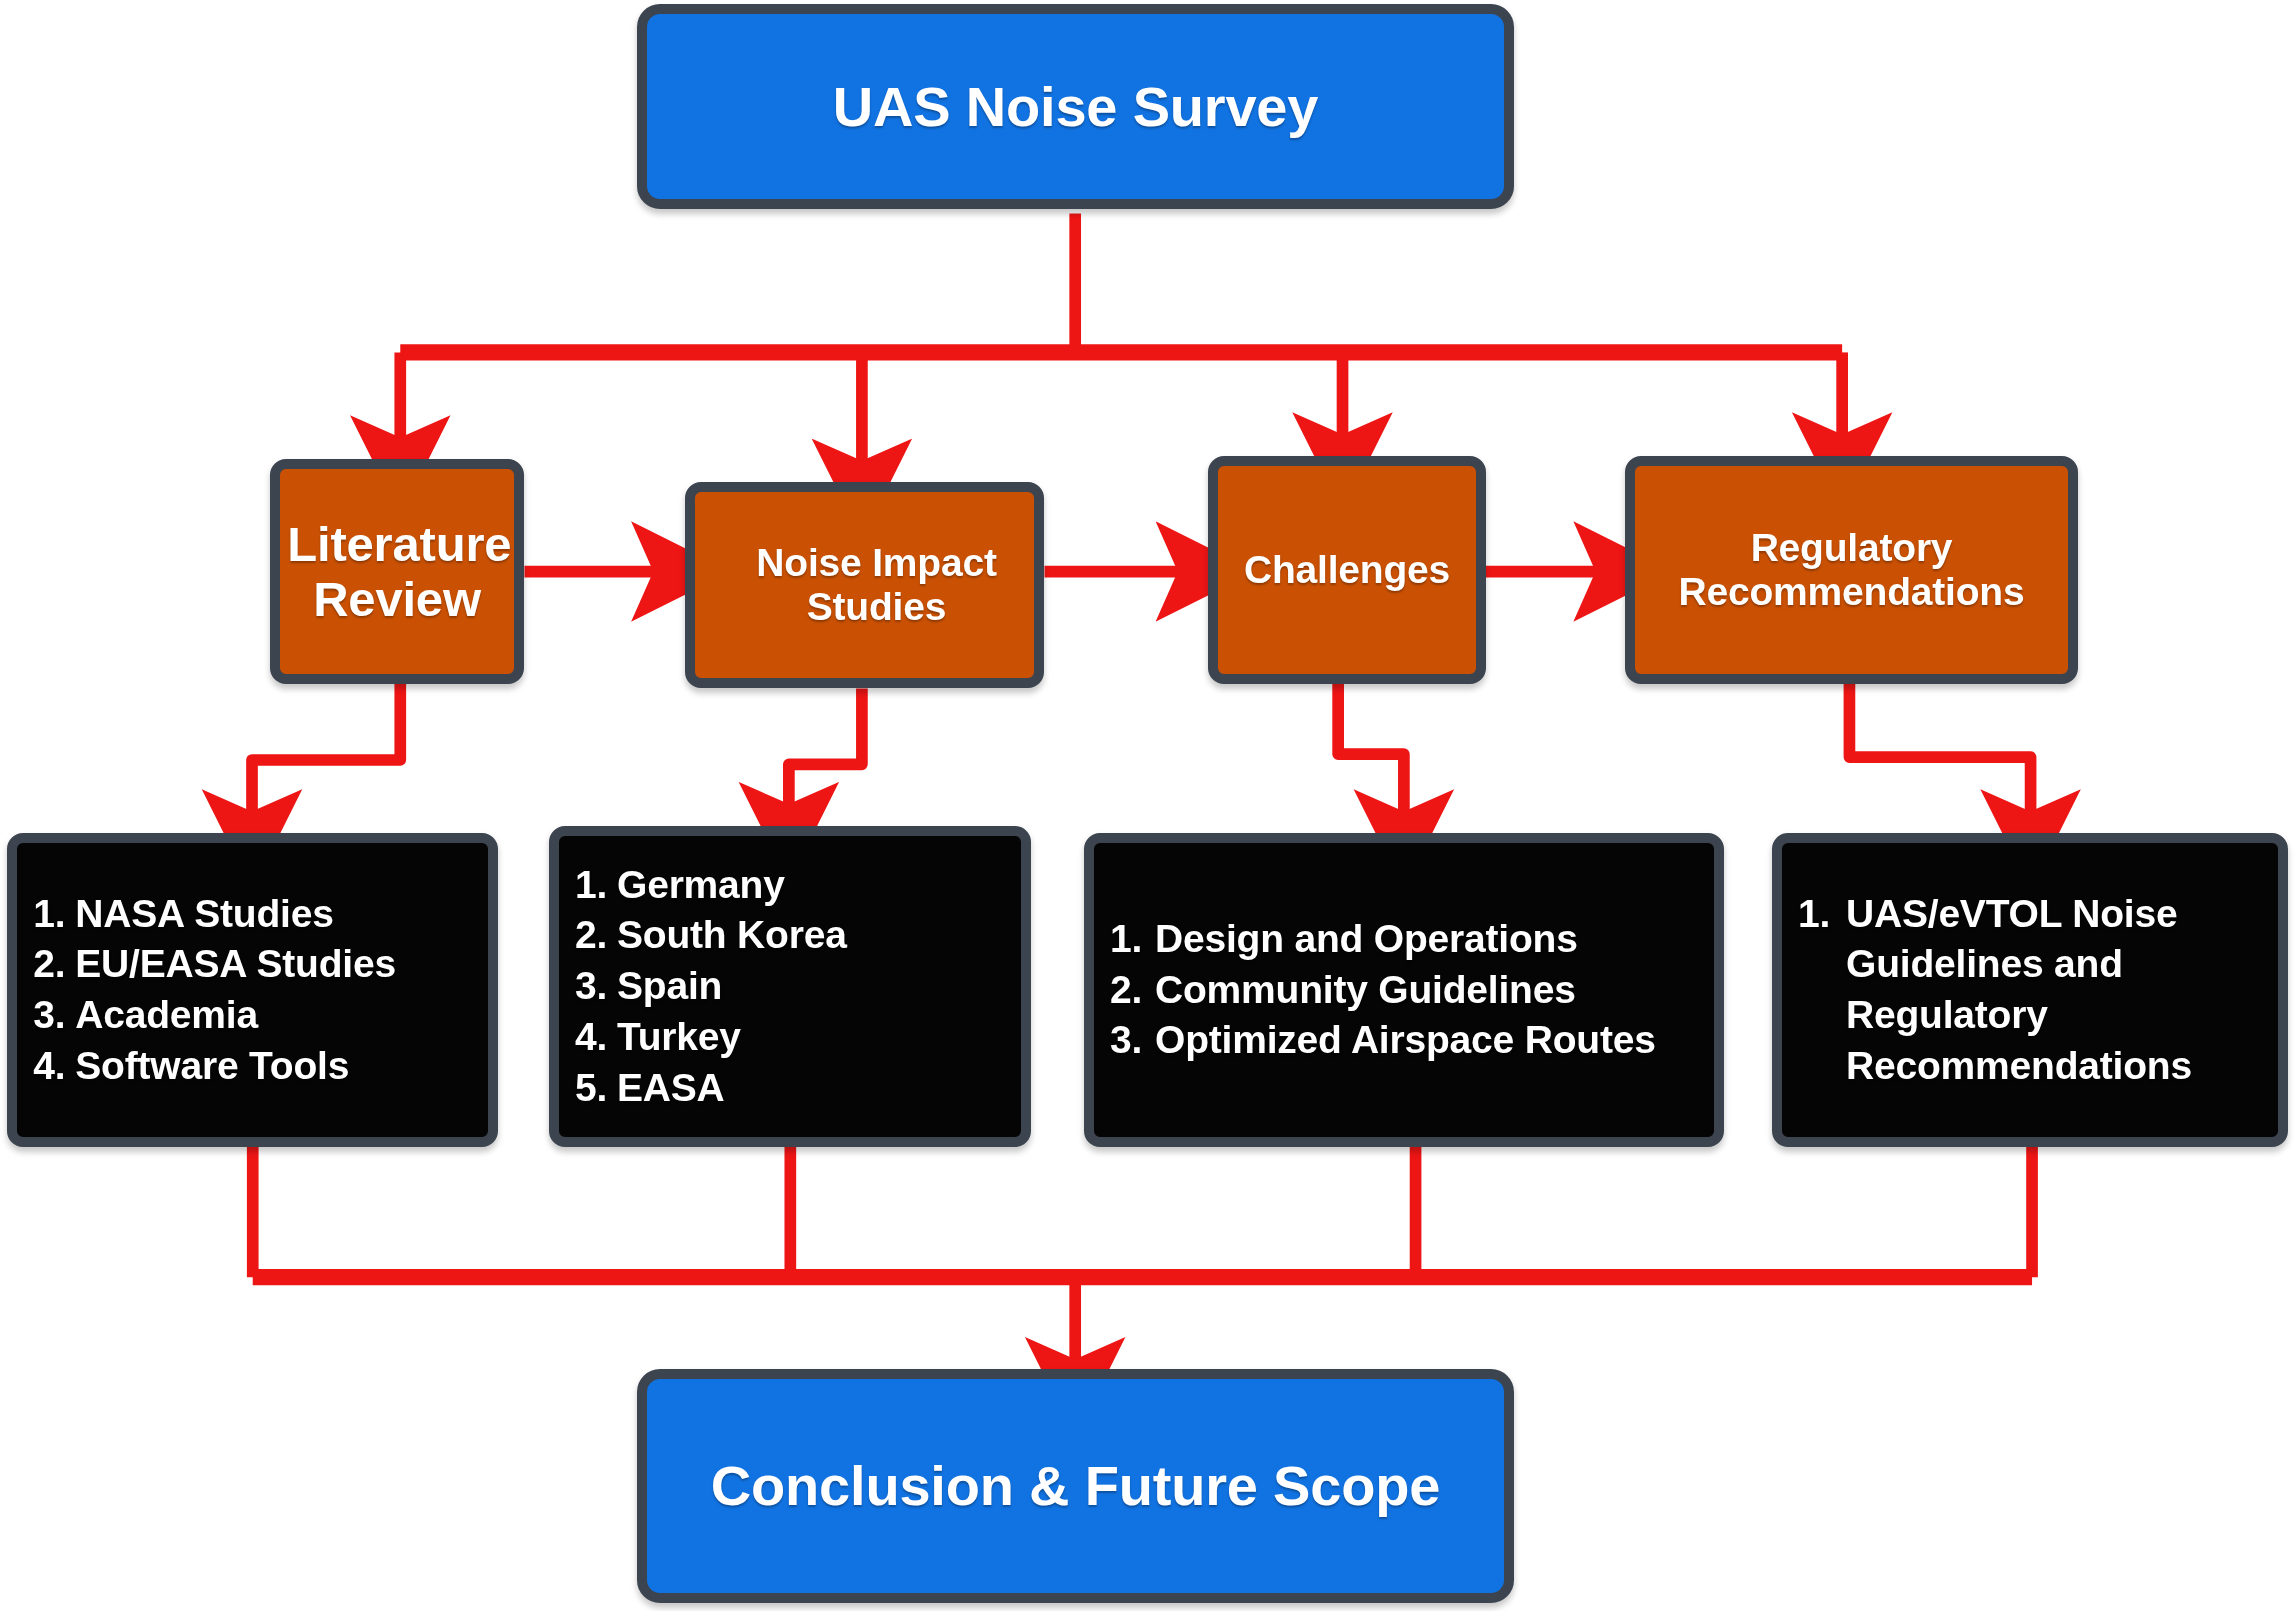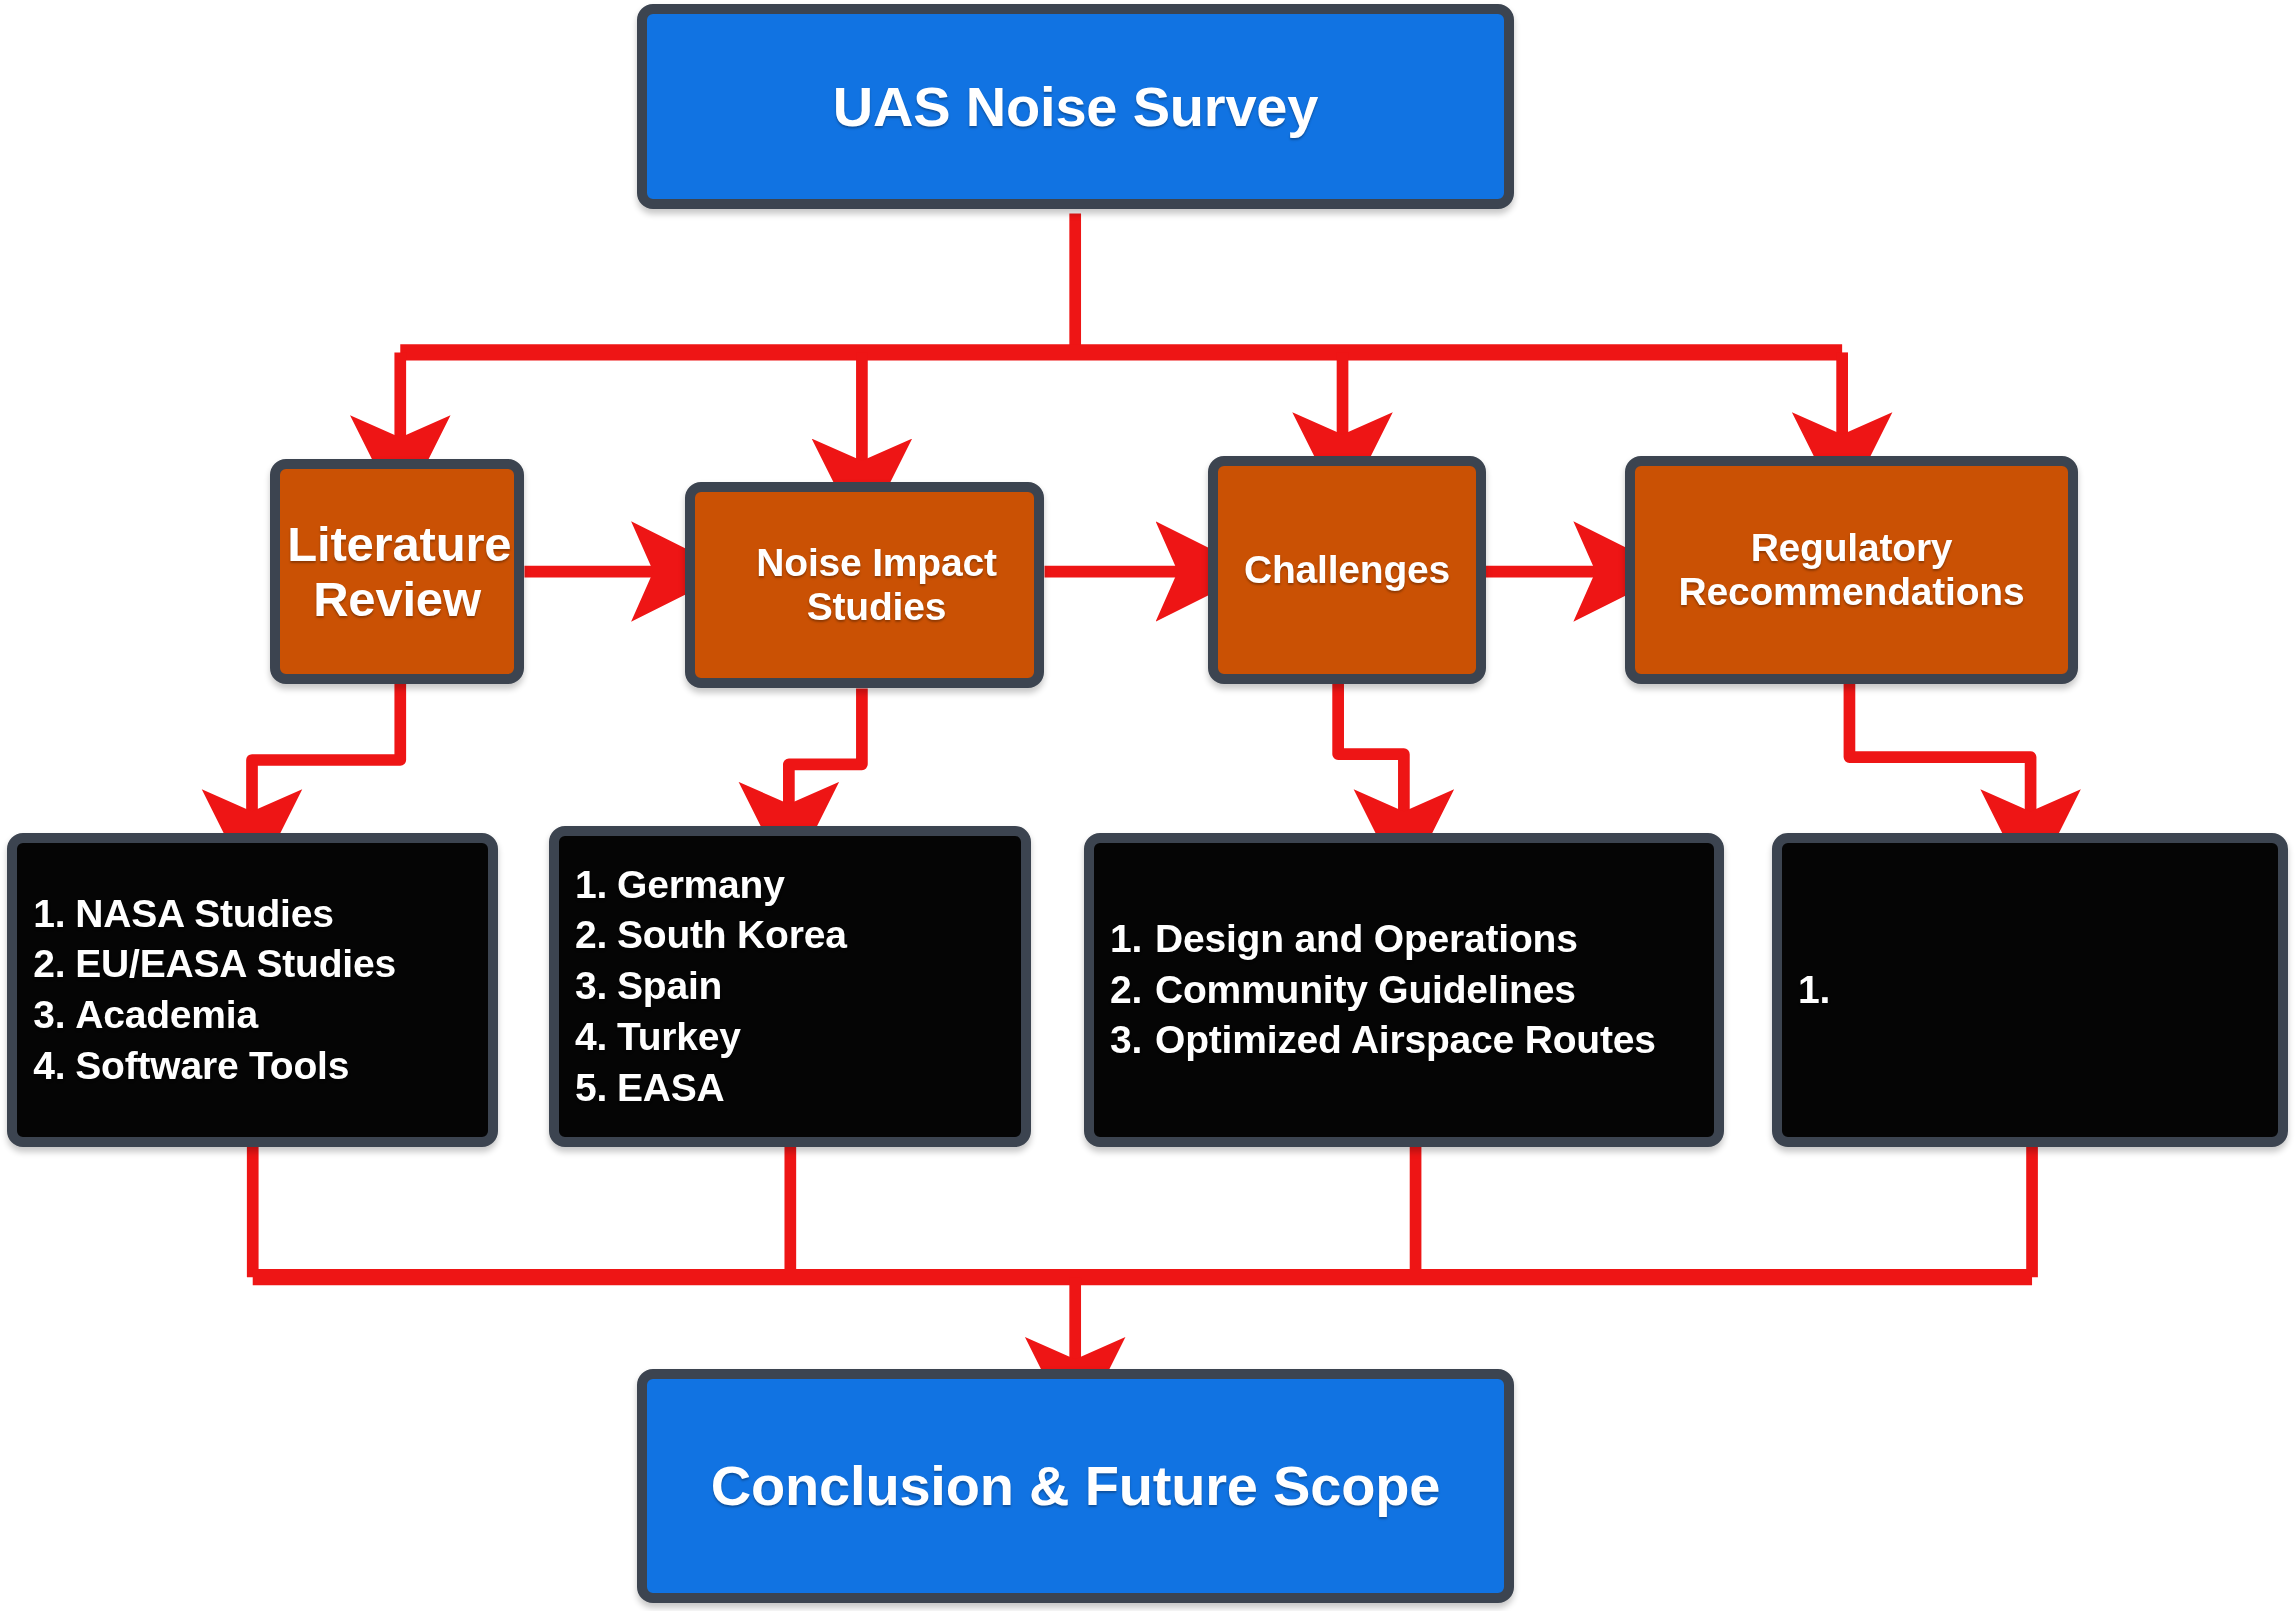--- a/index.html
+++ b/index.html
@@ -35,21 +35,21 @@
     box-shadow: 0 4.4px 6.6px rgba(0,0,0,0.22);
     display: flex;
     align-items: center;
     justify-content: center;
     color: #ffffff;
     text-align: center;
     line-height: 1.12;
     font-weight: bold;
     letter-spacing: -0.2px;
   }
-  .node.blue  { background: #1173e2; }
+  .node.blue  { background: #1173e2; border-radius: 23px; }
   .node.orange{ background: #ca5104; }
   .node.black {
     background: #050505;
     justify-content: flex-start;
     align-items: center;
     text-align: left;
   }
   .node-label {
     display: block;
     width: 100%;
@@ -217,20 +217,21 @@
         <span class="list-num">3.</span>
         <span class="list-text">Optimized Airspace Routes</span>
       </div>
     </div>
   </div>
 
   <div class="node black" id="node-list-4">
     <div class="list">
       <div class="list-row">
         <span class="list-num">1.</span>
+        <span class="list-text">UAS/eVTOL Noise Guidelines and Regulatory Recommendations</span>
       </div>
     </div>
   </div>
 
   <div class="node blue" id="node-conclusion">
     <span class="node-label">Conclusion &amp; Future Scope</span>
   </div>
 
 </div>
 

